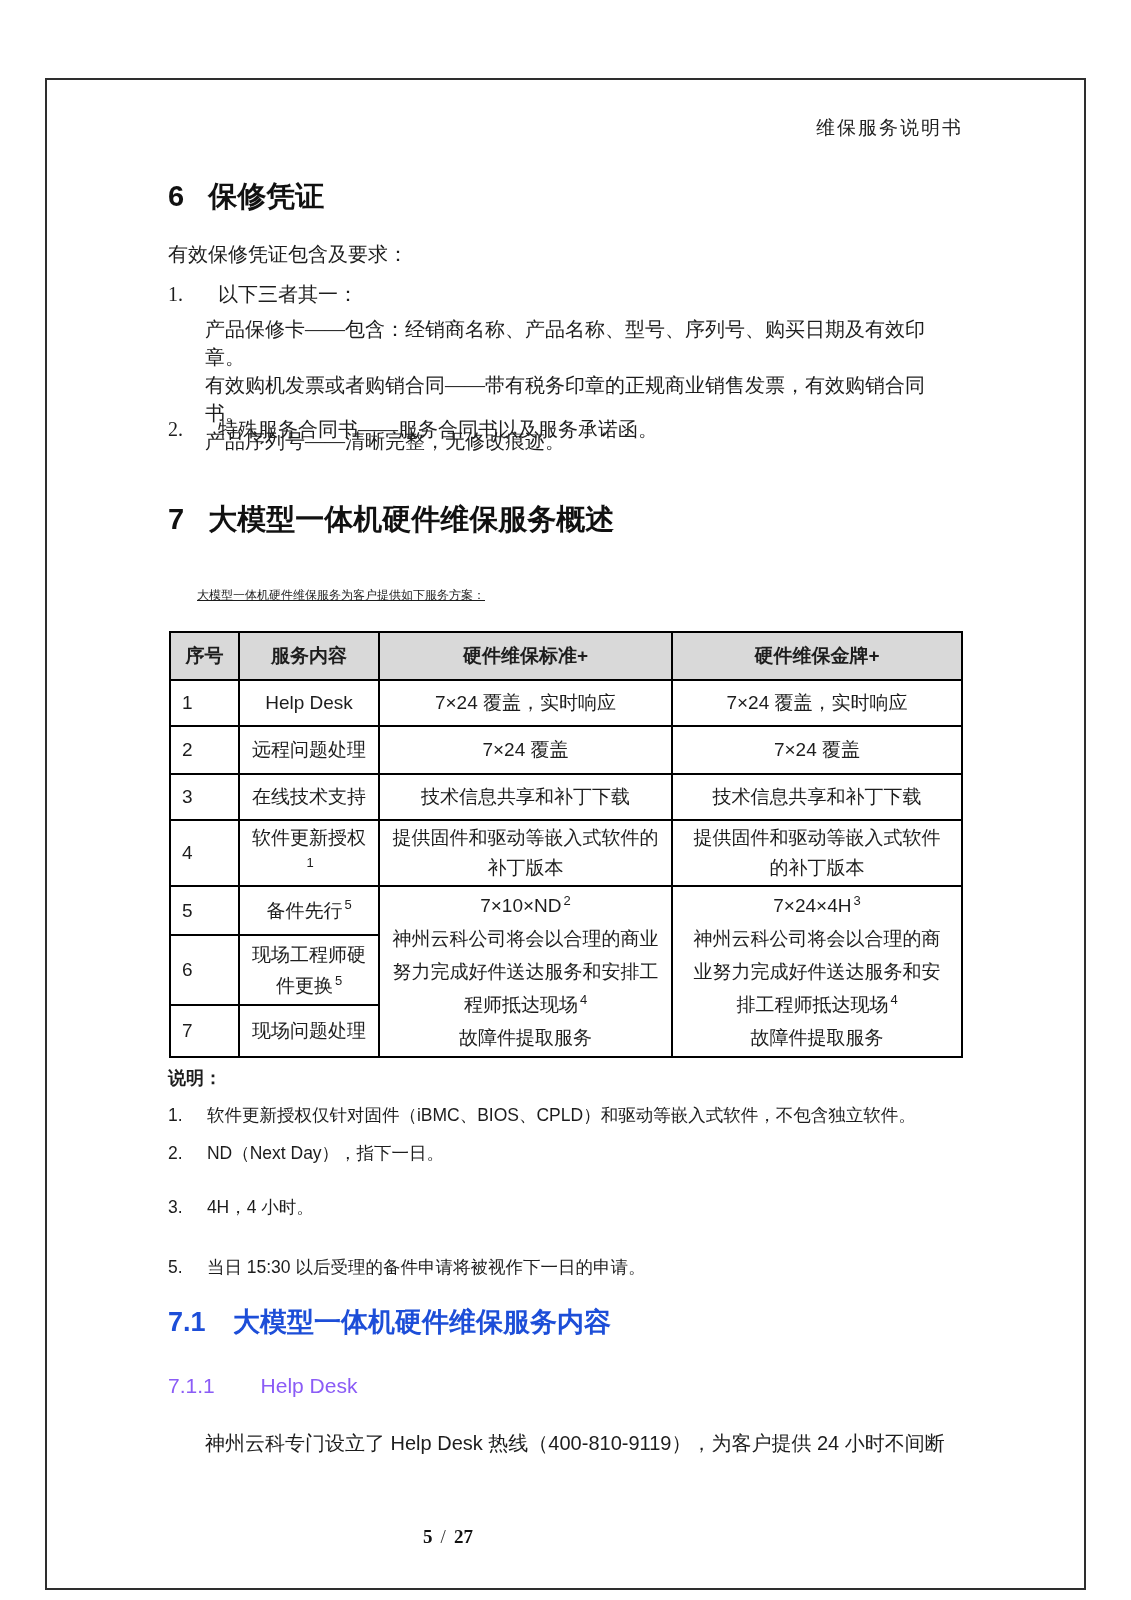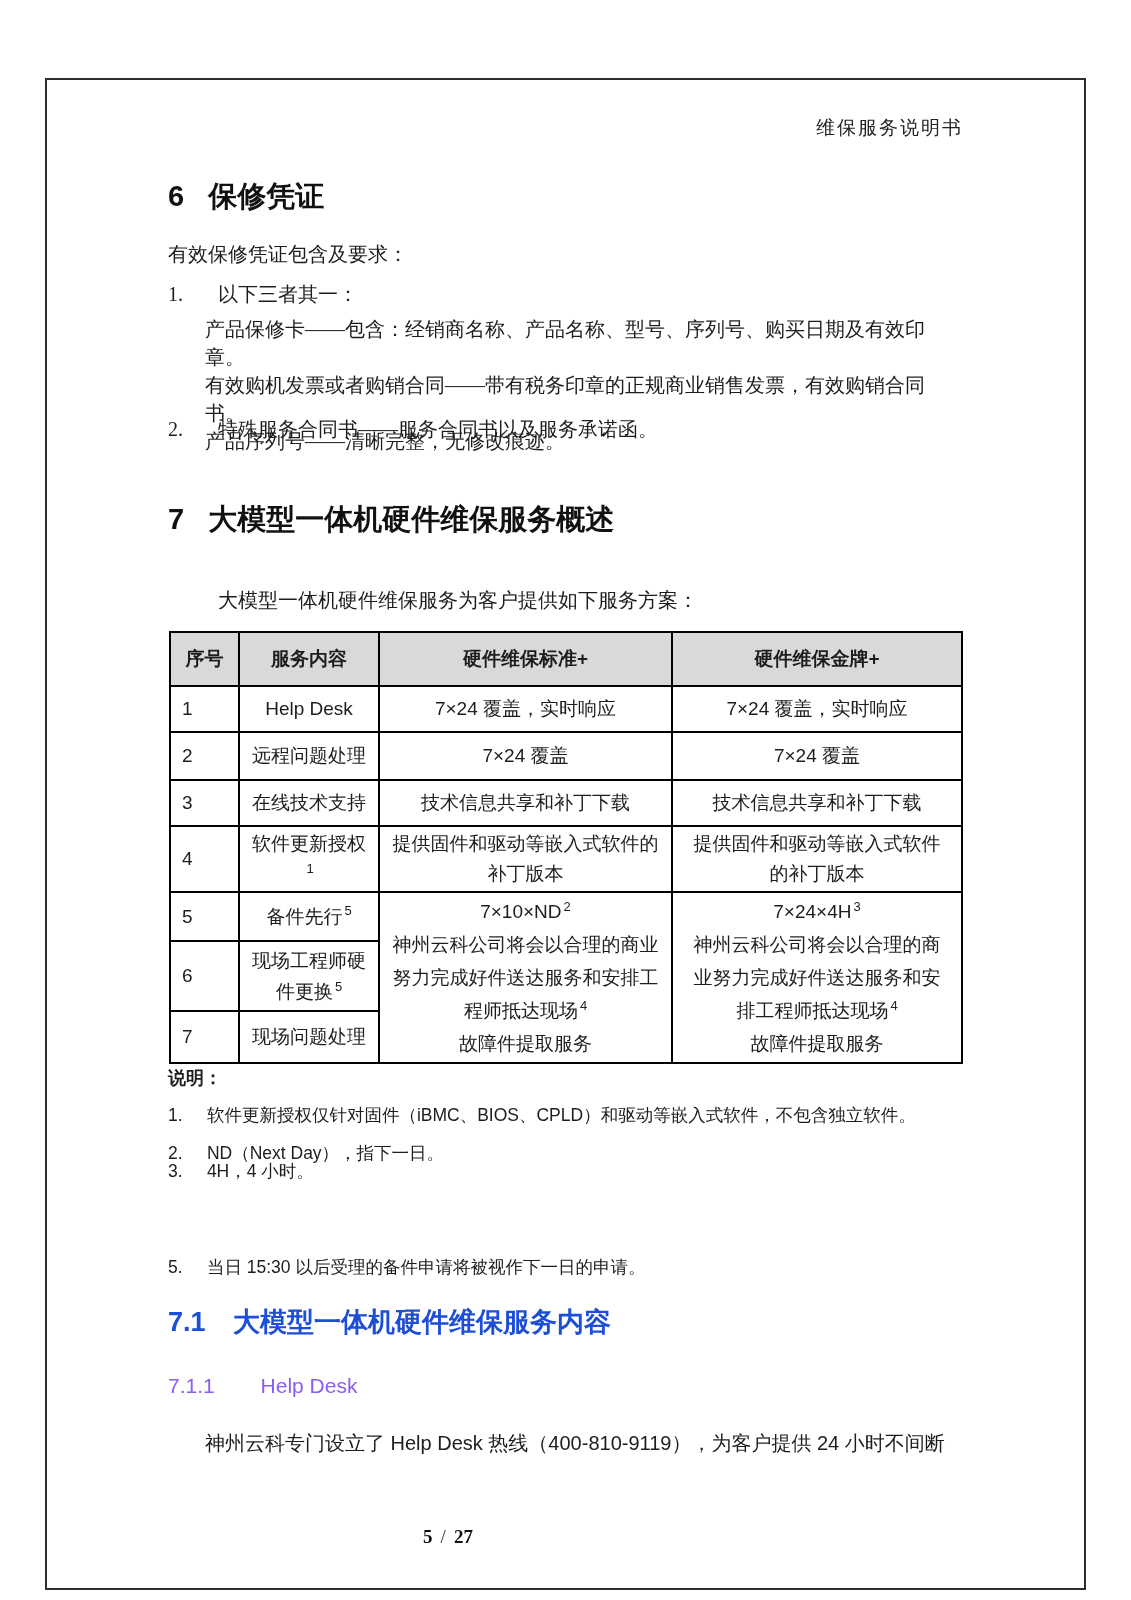--- a/index.html
+++ b/index.html
@@ -15,21 +15,21 @@
     position:absolute;top:79px;left:168px;width:795px;text-align:right;
     font-family:"Liberation Serif","DejaVu Serif",serif;font-size:19px;letter-spacing:2px;color:#222;
   }
   .h1{position:absolute;left:168px;font-size:29px;font-weight:bold;color:#111;white-space:nowrap;}
   .h1 .num{margin-right:16px;font-weight:bold;}
   .serif{font-family:"Liberation Serif","DejaVu Serif",serif;}
   .body20{font-size:20px;line-height:24px;}
   .li{position:absolute;left:168px;white-space:nowrap;}
   .li .li-num{display:inline-block;width:45px;}
   .subpars{position:absolute;left:205px;width:750px;font-size:20px;line-height:28px;}
-  .intro7{position:absolute;left:218px;font-size:20px;white-space:nowrap;}
+  .intro7{position:absolute;left:197px;font-size:12px;white-space:nowrap;text-decoration:underline;}
   table.svc{
     position:absolute;left:169px;top:595px;border-collapse:collapse;table-layout:fixed;width:792px;
   }
   table.svc col.c1{width:69px;}
   table.svc col.c2{width:140px;}
   table.svc col.c3{width:293px;}
   table.svc col.c4{width:290px;}
   table.svc th,table.svc td{
     border:2px solid #000;font-size:19px;text-align:center;vertical-align:middle;
     padding:2px 4px;box-sizing:border-box;line-height:30px;
@@ -93,21 +93,21 @@
   <div class="intro7" style="top:551px;">大模型一体机硬件维保服务为客户提供如下服务方案：</div>
 
   <table class="svc">
     <colgroup>
         <col class="c1">
         <col class="c2">
         <col class="c3">
         <col class="c4">
       </colgroup>
     <tbody>
-        <tr style="height:54px;">
+        <tr style="height:48px;">
       <th>序号</th>
       <th>服务内容</th>
       <th>硬件维保标准+</th>
       <th>硬件维保金牌+</th>
     </tr>
     <tr style="height:46px;">
       <td class="no">1</td>
       <td>Help Desk</td>
       <td>7×24 覆盖，实时响应</td>
       <td>7×24 覆盖，实时响应</td>
@@ -175,21 +175,21 @@
   <div class="notes-label" style="top:1030px;">说明：</div>
 
   <div class="note" style="top:1067px;">
     <span class="n-num">1.</span>
     <span>软件更新授权仅针对固件（iBMC、BIOS、CPLD）和驱动等嵌入式软件，不包含独立软件。</span>
   </div>
   <div class="note" style="top:1105px;">
     <span class="n-num">2.</span>
     <span>ND（Next Day），指下一日。</span>
   </div>
-  <div class="note" style="top:1123px;">
+  <div class="note" style="top:1159px;">
     <span class="n-num">3.</span>
     <span>4H，4 小时。</span>
   </div>
   <div class="note" style="top:1219px;">
     <span class="n-num">5.</span>
     <span>当日 15:30 以后受理的备件申请将被视作下一日的申请。</span>
   </div>
 
   <div class="h2" style="top:1268px;">
     <span class="num">7.1</span>

